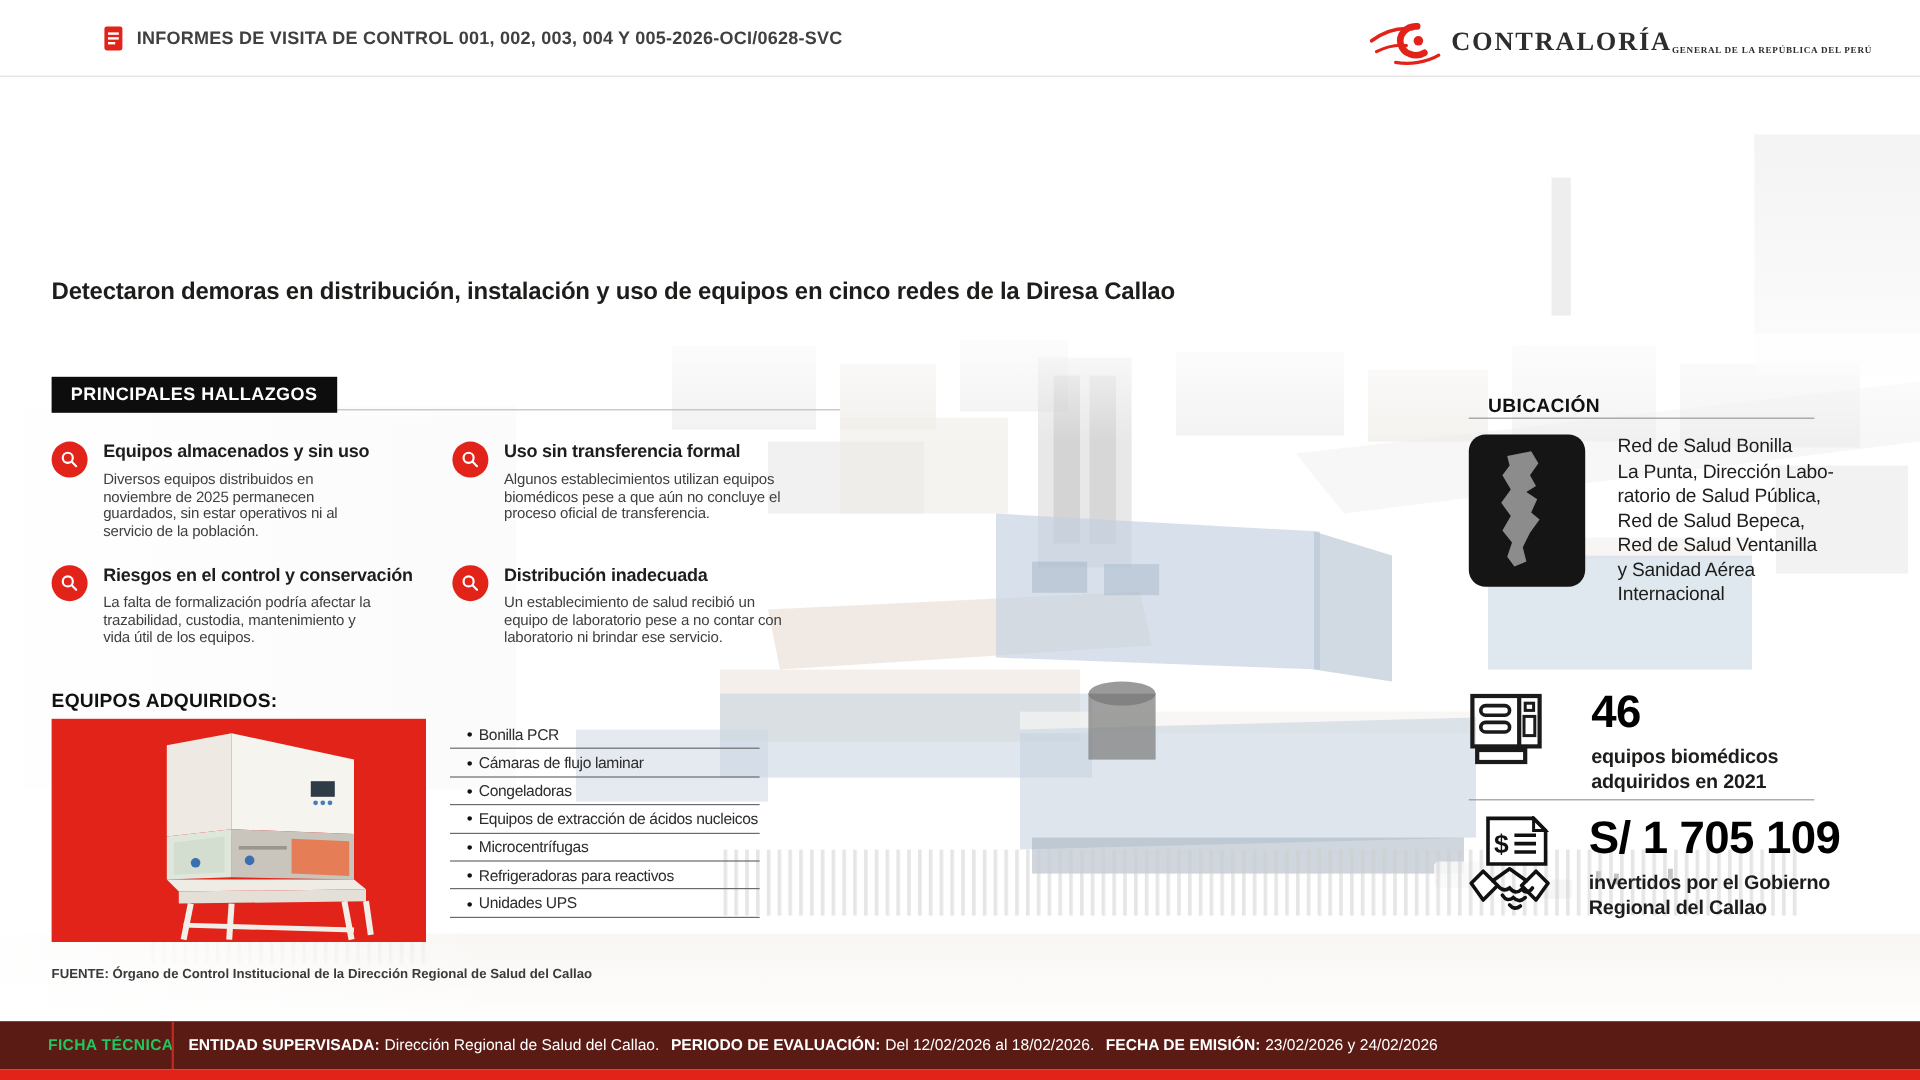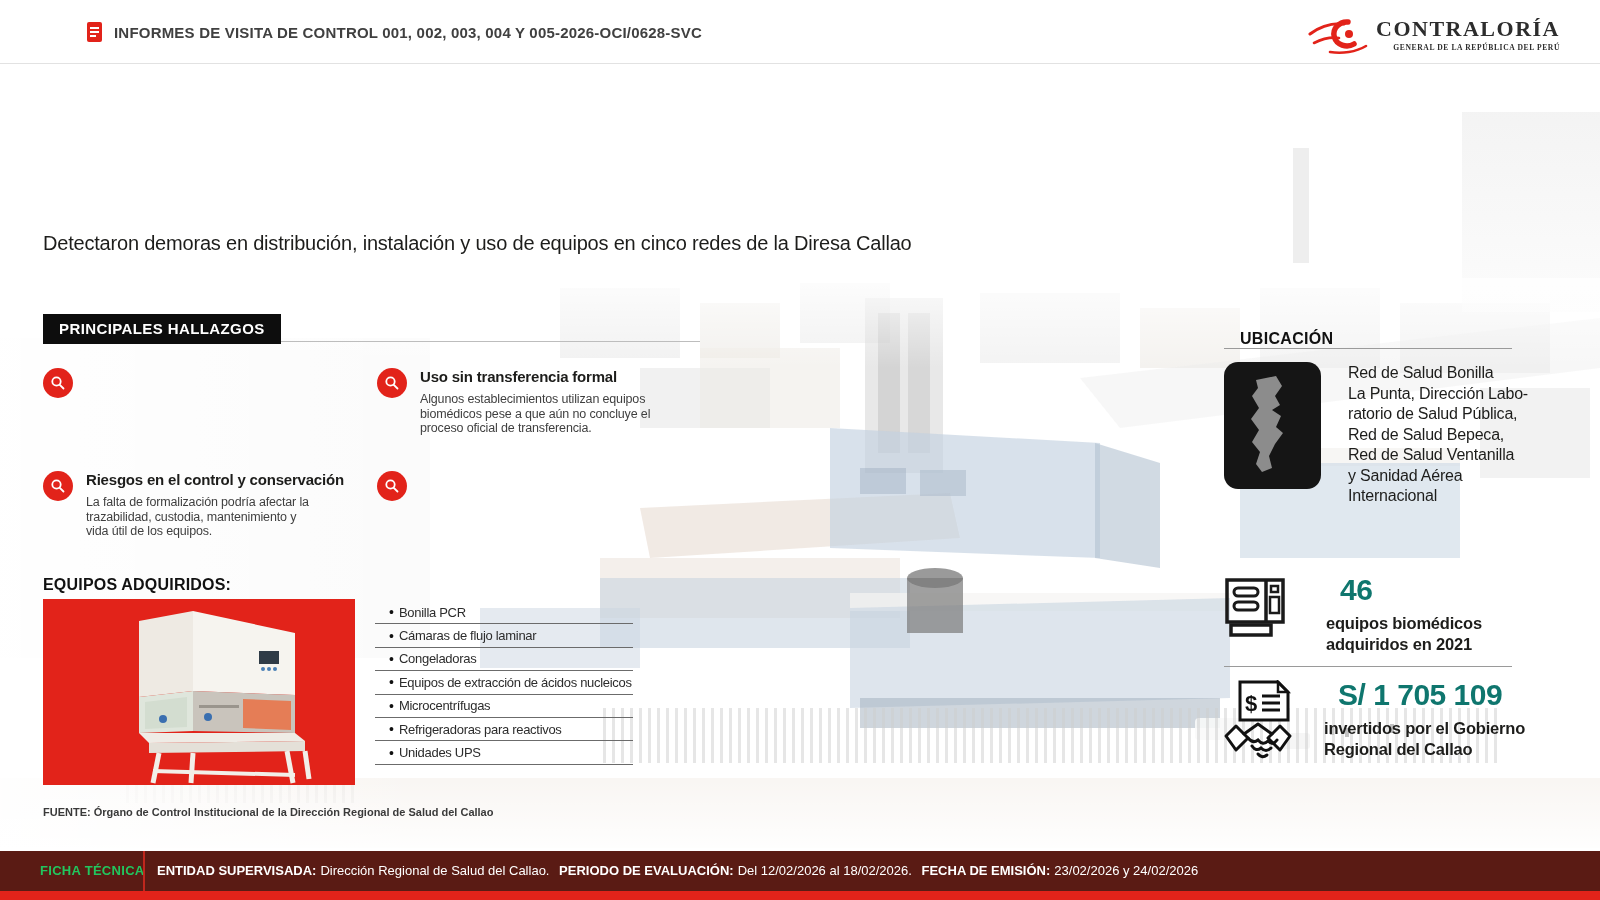--- a/index.html
+++ b/index.html
@@ -9,21 +9,21 @@
 
   
   .hdr{position:absolute;left:0;top:0;width:1600px;height:64px;background:#fff;
        border-bottom:1px solid #e2e2e2;z-index:30;}
   .hdr-left{position:absolute;left:43px;top:22px;display:flex;align-items:center;gap:12px;padding-left:44px;}
   .doc-ic{width:15px;height:20px;background:#e2231a;border-radius:2px;position:relative;flex:0 0 15px;}
   .doc-ic i{position:absolute;left:3px;right:3px;height:2px;background:#fff;}
   .doc-ic i:nth-child(1){top:5px}.doc-ic i:nth-child(2){top:9px}.doc-ic i:nth-child(3){top:13px;right:6px}
   .hdr-title{font-size:15px;font-weight:bold;color:#404040;letter-spacing:.2px;}
   .logo{position:absolute;right:40px;top:12px;display:flex;align-items:center;gap:6px;}
-  .logo-txt{display:flex;flex-direction:column;align-items:flex-end;}
+  .logo-txt{display:flex;align-items:flex-end;}
   .logo-name{font-family:"Liberation Serif",serif;font-weight:bold;font-size:22px;
              letter-spacing:1.5px;color:#2d2d2d;line-height:1;}
   .logo-tag{font-family:"Liberation Serif",serif;font-weight:bold;font-size:7.6px;
             letter-spacing:.6px;color:#2d2d2d;margin-top:3px;}
 
   
   .bg-photo{position:absolute;left:0;top:278px;width:1600px;height:570px;z-index:1;}
   .bg-photo svg{opacity:.6;}
   .fade-left{position:absolute;left:0;top:278px;width:420px;height:570px;z-index:2;
              background:linear-gradient(to right,rgba(255,255,255,.92),rgba(255,255,255,0));}
@@ -34,21 +34,21 @@
   .frag{position:absolute;z-index:1;}
   .frag1{left:1293px;top:148px;width:16px;height:115px;background:#e0e0e0;opacity:.55;}
   .frag2{left:1462px;top:112px;width:138px;height:200px;opacity:.6;
          background:linear-gradient(to bottom,#ececec,#fafafa);}
 
   
   .headline{position:absolute;left:43px;top:120px;margin:0;z-index:10;
             font-size:39px;line-height:41px;font-weight:bold;color:#e2231a;
             letter-spacing:-.5px;white-space:pre-line;}
   .subheadline{position:absolute;left:43px;top:232px;margin:0;z-index:10;
-               font-size:20px;font-weight:normal;color:#1d1d1b;letter-spacing:-.2px;}
+               font-size:20px;font-weight:bold;color:#1d1d1b;letter-spacing:-.2px;}
 
   
   .hall-rule{position:absolute;left:43px;top:341px;width:657px;height:1px;background:#bdbdbd;z-index:9;}
   .hall-box{position:absolute;left:43px;top:314px;z-index:10;background:#0d0d0d;color:#fff;
             font-size:15px;font-weight:bold;letter-spacing:.4px;padding:6px 16px 7px 16px;}
   .finding{position:absolute;z-index:10;display:flex;gap:13px;}
   .mag{flex:0 0 30px;width:30px;height:30px;border-radius:50%;background:#e2231a;
        display:flex;align-items:center;justify-content:center;}
   .ftxt{width:232px;}
   .ftxt h3{margin:0 0 7px 0;font-size:15px;font-weight:bold;color:#1d1d1b;letter-spacing:-.2px;white-space:nowrap;}
@@ -69,21 +69,21 @@
               font-size:16px;font-weight:bold;color:#111;letter-spacing:.3px;}
   .ubic-rule{position:absolute;left:1224px;top:348px;width:288px;height:1px;background:#9a9a9a;z-index:10;}
   .map-card{position:absolute;left:1224px;top:362px;width:97px;height:127px;background:#151515;
             border-radius:14px;z-index:10;display:flex;align-items:center;justify-content:center;}
   .ubic-text{position:absolute;left:1348px;top:363px;width:180px;z-index:10;
              font-size:16px;line-height:20.5px;color:#1d1d1b;white-space:pre-line;letter-spacing:-.2px;}
 
   
   .stat{position:absolute;z-index:10;display:flex;gap:30px;align-items:flex-start;}
   .stat-icon{flex:0 0 72px;}
-  .stat-num{font-size:30px;font-weight:bold;color:#0f766e;line-height:1;letter-spacing:-.5px;margin-left:14px;}
+  .stat-num{font-size:38px;font-weight:bold;color:#000000;line-height:1;letter-spacing:-.5px;}
   .stat-cap{margin-top:8px;font-size:16.5px;font-weight:bold;color:#1d1d1b;line-height:21px;
             white-space:pre-line;letter-spacing:-.2px;}
   .stat-rule{position:absolute;left:1224px;top:666px;width:288px;height:1px;background:#9a9a9a;z-index:10;}
 
   
   .fuente{position:absolute;left:43px;top:806px;z-index:10;font-size:11px;color:#3a3a3a;font-weight:bold;}
   .footer-bar{position:absolute;left:0;top:851px;width:1600px;height:40px;background:#5a1b14;z-index:30;}
   .ficha{position:absolute;left:40px;top:0;height:40px;line-height:40px;color:#22c55e;
          font-size:13px;font-weight:bold;letter-spacing:.3px;}
   .ficha-div{position:absolute;left:143px;top:0;width:2px;height:40px;background:#c0271d;}
@@ -180,20 +180,24 @@
   <div class="hall-rule"></div>
   <div class="hall-box">PRINCIPALES HALLAZGOS</div>
 
   <div class="finding" style="left:43px;top:368px;">
     <div class="mag">
       <svg width="16" height="16" viewBox="0 0 16 16">
           <circle cx="6.5" cy="6.5" r="4.2" stroke="#fff" stroke-width="1.8" fill="none"></circle>
           <line x1="9.8" y1="9.8" x2="13.5" y2="13.5" stroke="#fff" stroke-width="1.8" stroke-linecap="round"></line>
         </svg>
     </div>
+    <div class="ftxt">
+      <h3>Equipos almacenados y sin uso</h3>
+      <p>Diversos equipos distribuidos en noviembre de 2025 permanecen guardados, sin estar operativos ni al servicio de la población.</p>
+    </div>
   </div>
 
   <div class="finding" style="left:377px;top:368px;">
     <div class="mag">
       <svg width="16" height="16" viewBox="0 0 16 16">
           <circle cx="6.5" cy="6.5" r="4.2" stroke="#fff" stroke-width="1.8" fill="none"></circle>
           <line x1="9.8" y1="9.8" x2="13.5" y2="13.5" stroke="#fff" stroke-width="1.8" stroke-linecap="round"></line>
         </svg>
     </div>
     <div class="ftxt">
@@ -214,20 +218,24 @@
       <p>La falta de formalización podría afectar la trazabilidad, custodia, mantenimiento y vida útil de los equipos.</p>
     </div>
   </div>
 
   <div class="finding" style="left:377px;top:471px;">
     <div class="mag">
       <svg width="16" height="16" viewBox="0 0 16 16">
           <circle cx="6.5" cy="6.5" r="4.2" stroke="#fff" stroke-width="1.8" fill="none"></circle>
           <line x1="9.8" y1="9.8" x2="13.5" y2="13.5" stroke="#fff" stroke-width="1.8" stroke-linecap="round"></line>
         </svg>
+    </div>
+    <div class="ftxt">
+      <h3>Distribución inadecuada</h3>
+      <p>Un establecimiento de salud recibió un equipo de laboratorio pese a no contar con laboratorio ni brindar ese servicio.</p>
     </div>
   </div>
 
   <h3 class="equip-title">EQUIPOS ADQUIRIDOS:</h3>
   <div class="equip-card">
     <svg width="312" height="186" viewBox="0 0 312 186">
       <polygon points="96,22 150,12 150,92 96,98" fill="#eeeae3"></polygon>
       <polygon points="150,12 252,34 252,96 150,92" fill="#f6f4ef"></polygon>
       <rect x="216" y="52" width="20" height="13" fill="#2f3b46"></rect>
       <circle cx="220" cy="70" r="2" fill="#4a7fb5"></circle>

